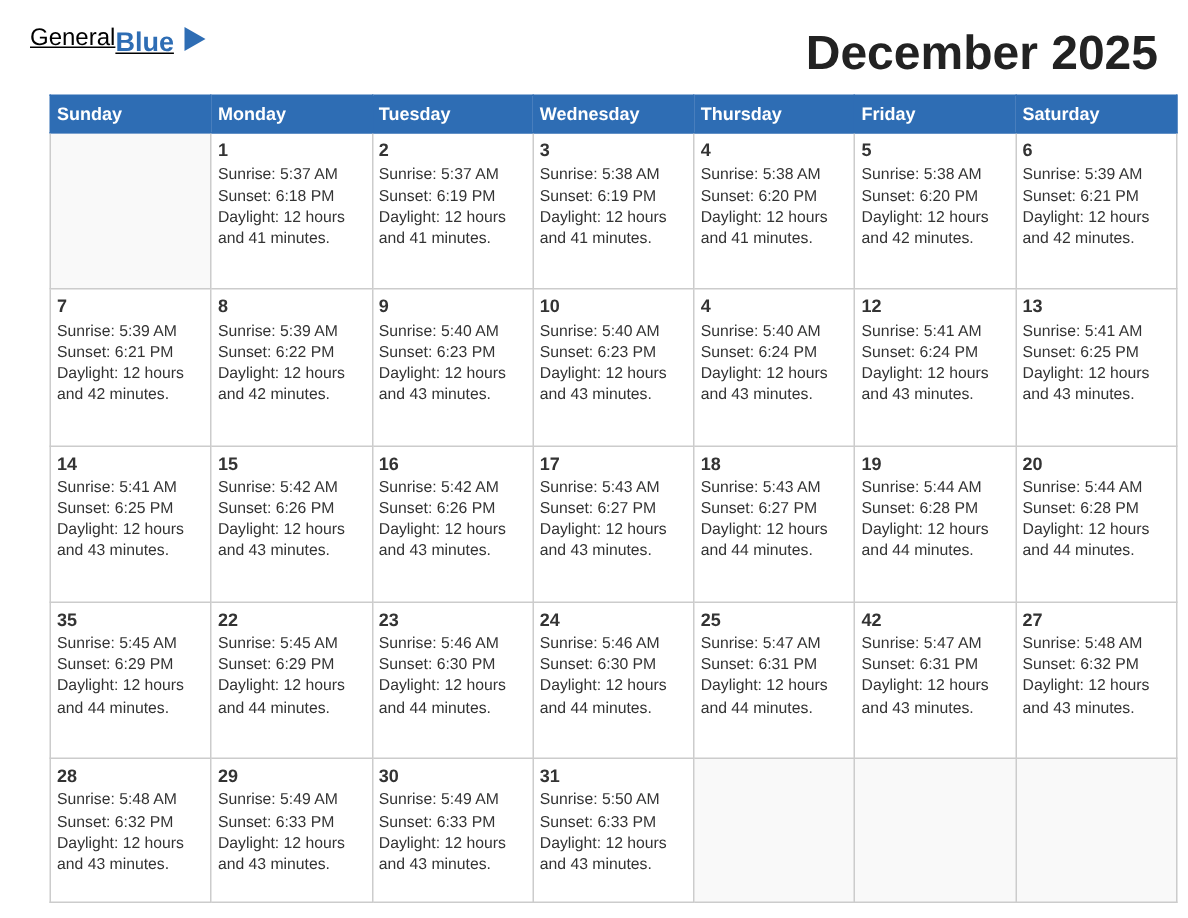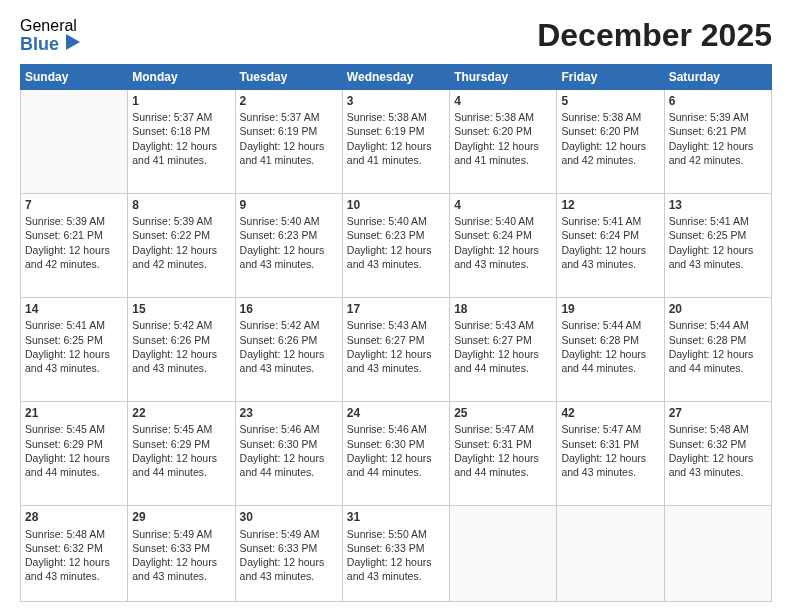--- a/index.html
+++ b/index.html
@@ -22,41 +22,43 @@
       justify-content: space-between;
       align-items: flex-start;
       margin-bottom: 10px;
     }
     .logo {
       display: flex;
       align-items: center;
     }
     .logo-text {
       display: flex;
-      flex-direction: column;
+      flex-direction: row;
       line-height: 1;
+      text-decoration: underline;
     }
     .title-block {
       text-align: right;
     }
     .month-title {
       font-size: 32px;
       font-weight: bold;
       color: #222;
       line-height: 1.1;
     }
     .subtitle {
       font-size: 14px;
       color: #444;
     }
     .calendar {
       width: 100%;
       border-collapse: collapse;
       flex: 1;
       font-size: 10.5px;
+      margin-left: 13px;
     }
     .calendar thead tr th {
       background-color: #2e6db4;
       color: #fff;
       padding: 5px 4px;
       text-align: left;
       font-size: 12px;
       font-weight: bold;
       border: 1px solid #2e6db4;
     }
@@ -240,21 +242,21 @@
           </td>
           <td>
             <span class="day-num">20</span>
             <span style="display: block;">Sunrise: 5:44 AM</span>
             <span style="display: block;">Sunset: 6:28 PM</span>
             <span style="display: block;">Daylight: 12 hours and 44 minutes.</span>
           </td>
         </tr>
         <tr>
           <td>
-            <span class="day-num">21</span>
+            <span class="day-num">35</span>
             <span style="display: block;">Sunrise: 5:45 AM</span>
             <span style="display: block;">Sunset: 6:29 PM</span>
             <span style="display: block;">Daylight: 12 hours and 44 minutes.</span>
           </td>
           <td>
             <span class="day-num">22</span>
             <span style="display: block;">Sunrise: 5:45 AM</span>
             <span style="display: block;">Sunset: 6:29 PM</span>
             <span style="display: block;">Daylight: 12 hours and 44 minutes.</span>
           </td>

